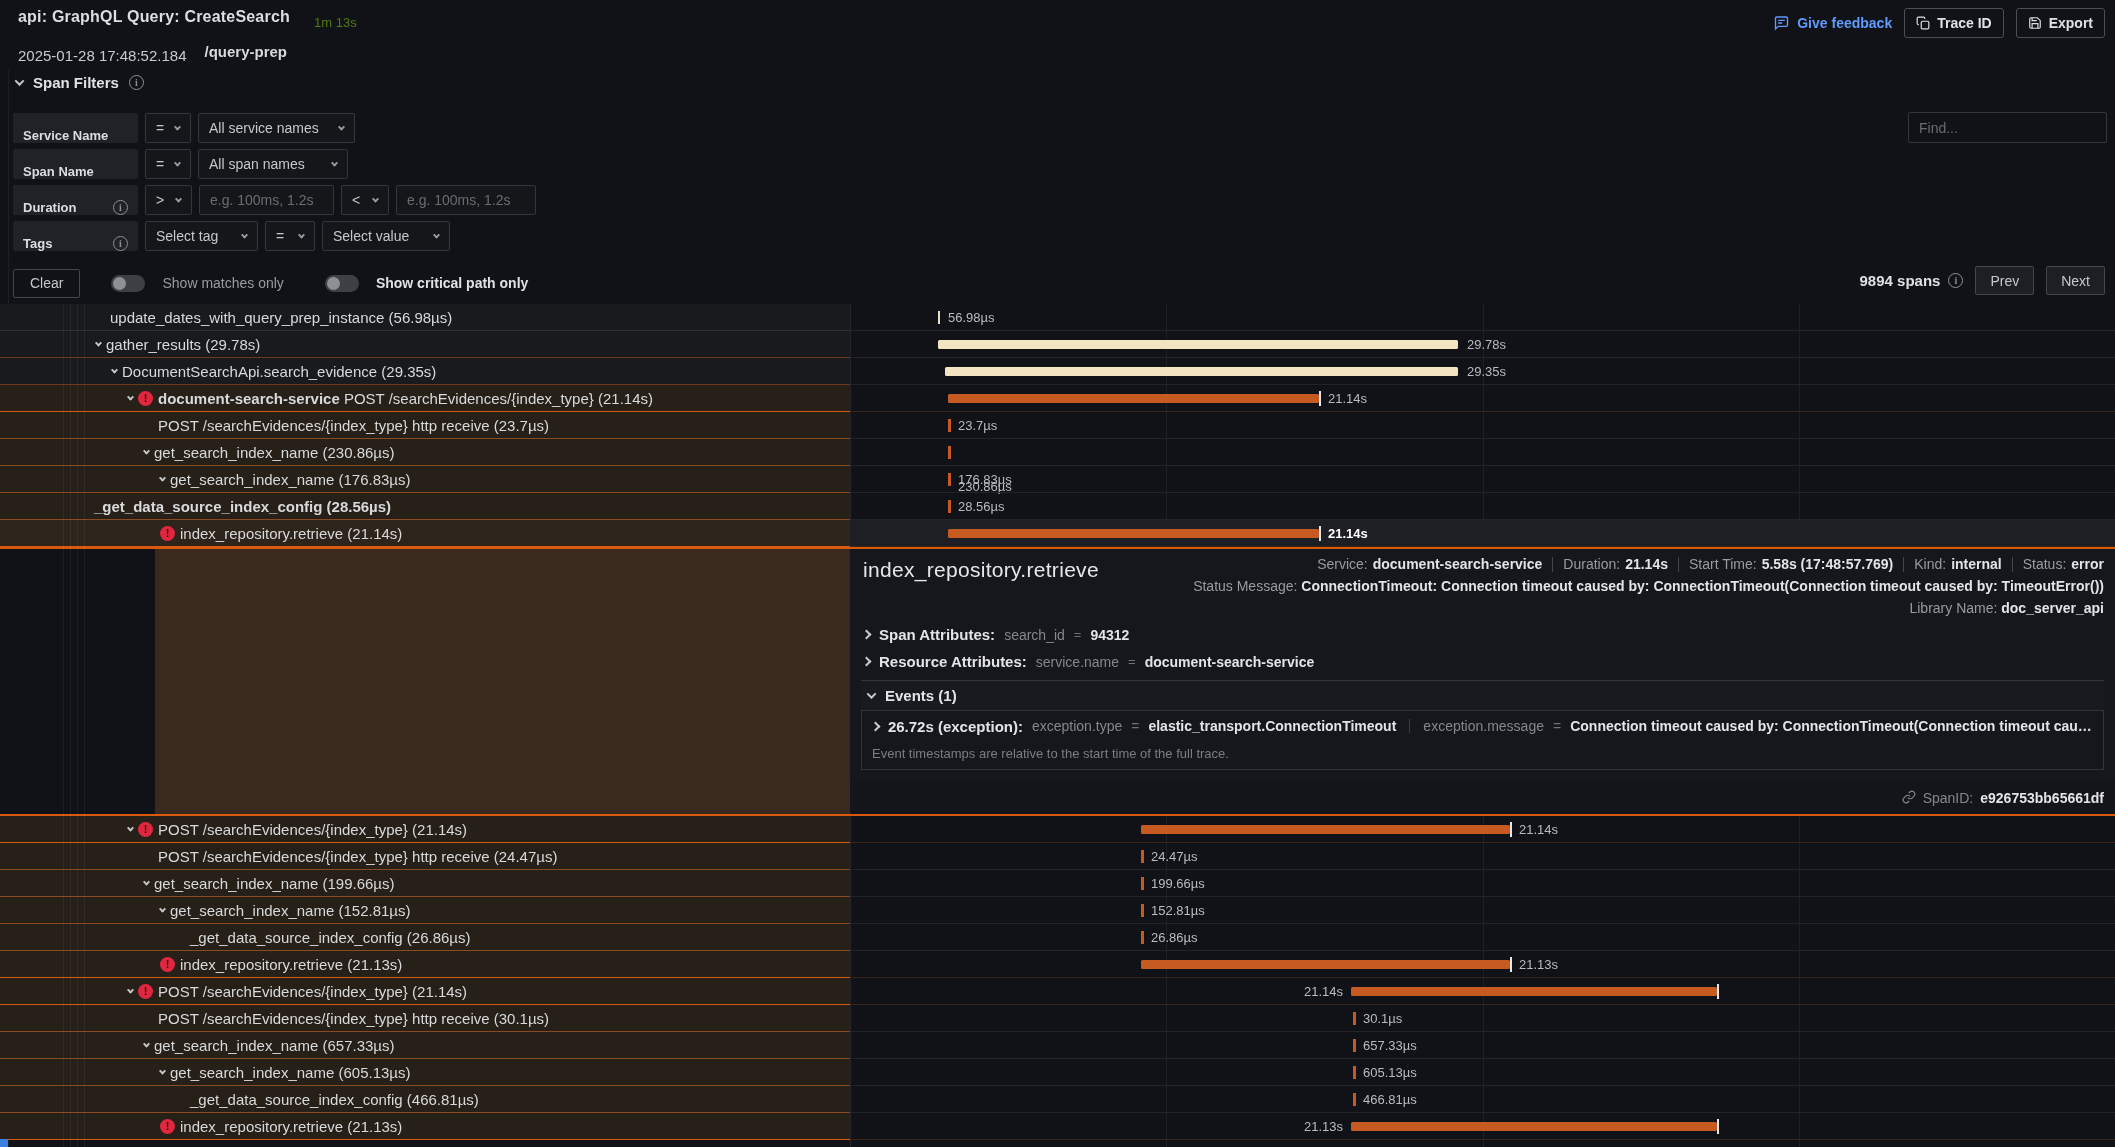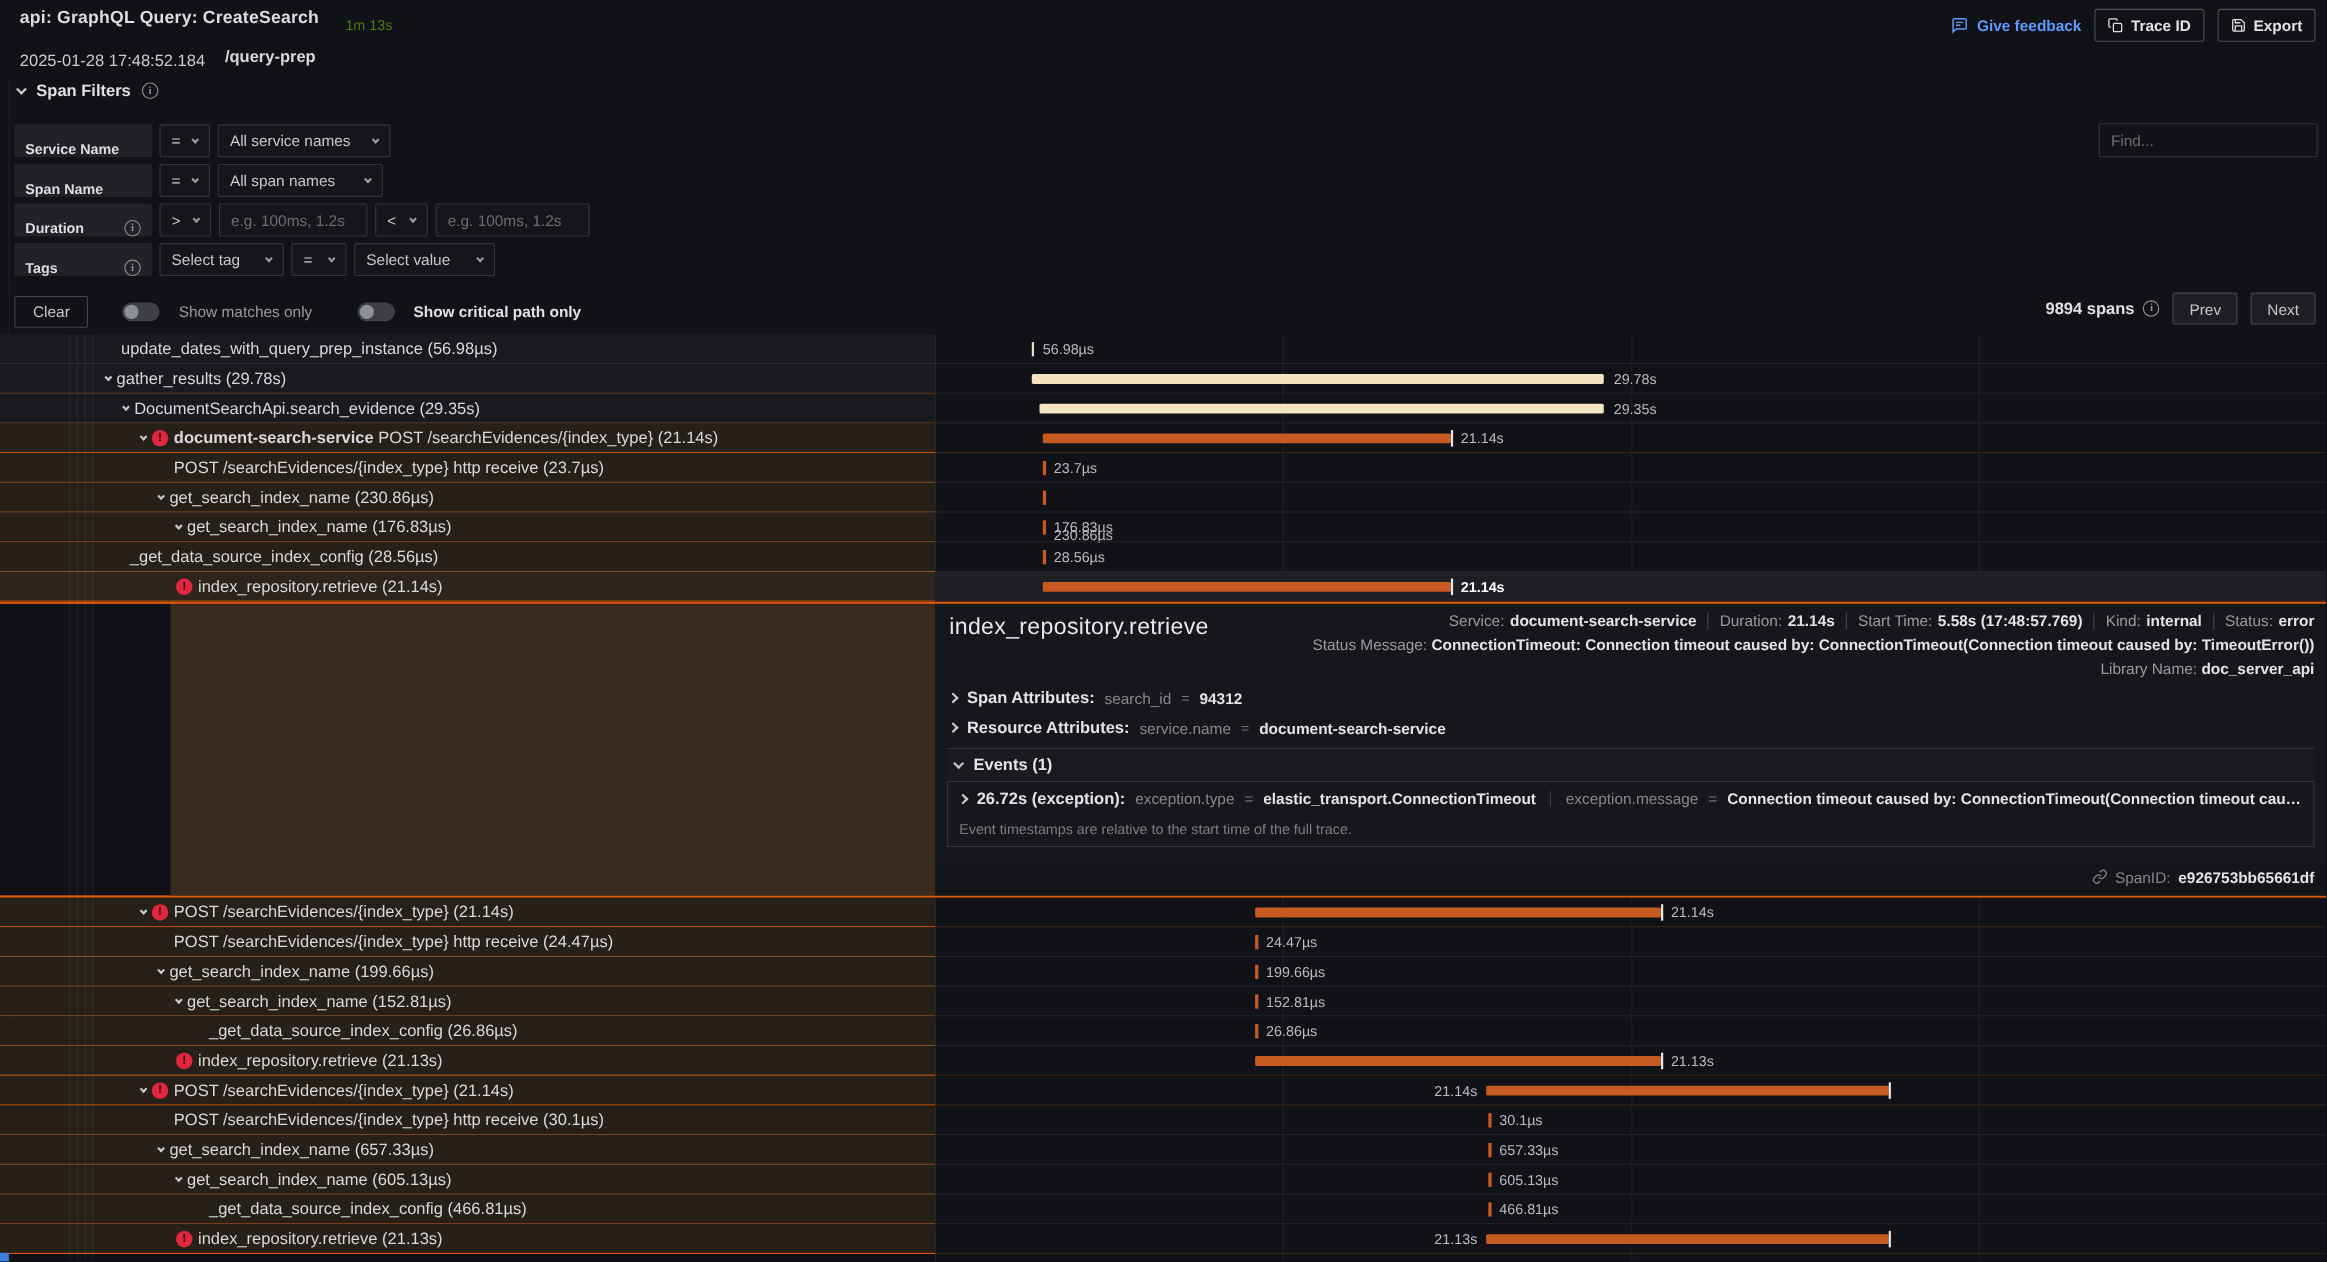--- a/index.html
+++ b/index.html
@@ -320,21 +320,21 @@
           <div class="name-cell" style="padding-left: 160px; background: rgb(38, 32, 25); border-bottom-color: rgb(138, 74, 34);">
             <span class="chev sm down"></span>
             <span class="sname">get_search_index_name (176.83µs)</span>
           </div>
           <div class="tl-cell">
             <div class="tick" style="left: 98px; width: 3px; background: rgb(199, 90, 32);"></div>
             <span class="bar-lbl" style="left: 108px;">176.83µs</span>
           </div>
         </div>
         <div class="trow">
-          <div class="name-cell" style="padding-left: 104px; background: rgb(38, 32, 25); border-bottom-color: rgb(138, 74, 34);">
+          <div class="name-cell" style="padding-left: 80px; background: rgb(38, 32, 25); border-bottom-color: rgb(138, 74, 34); font-weight: bold;">
             <span class="spacer" style="width: 9px;"></span>
             <span class="sname">_get_data_source_index_config (28.56µs)</span>
           </div>
           <div class="tl-cell">
             <div class="tick" style="left: 98px; width: 3px; background: rgb(199, 90, 32);"></div>
             <span class="bar-lbl" style="left: 108px;">28.56µs</span>
           </div>
         </div>
         <div class="trow">
           <div class="name-cell" style="padding-left: 160px; background: rgb(45, 36, 28); border-bottom-color: rgb(217, 89, 15);">

